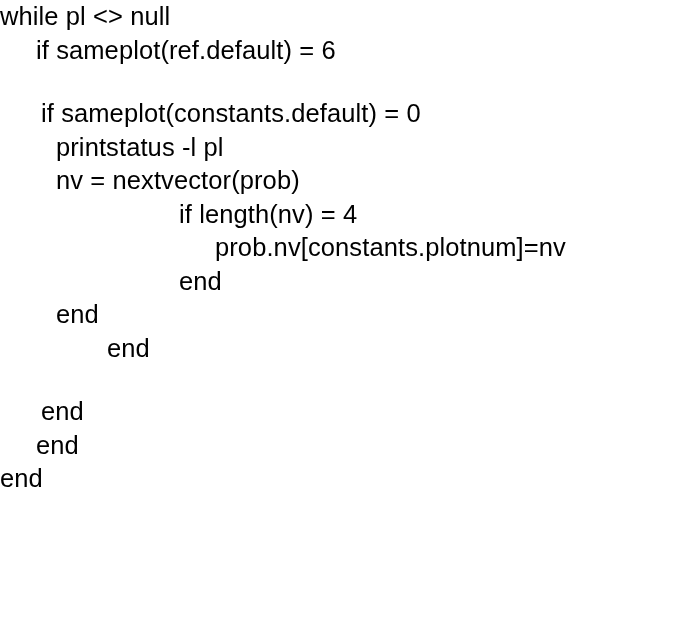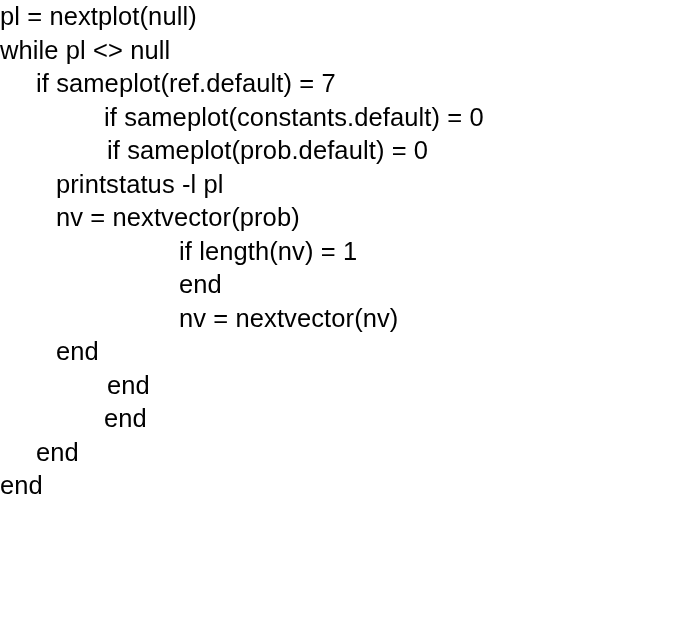--- a/index.html
+++ b/index.html
@@ -33,38 +33,36 @@
     color: #000000;
     font-family: "Liberation Sans", sans-serif;
   }
   .code-line .line-text {
     display: inline-block;
     white-space: pre;
   }
   
   .ind-0 { padding-left: 0px; }
   .ind-1 { padding-left: 36px; }
-  .ind-2 { padding-left: 104px; }
+  .ind-2 { padding-left: 41px; margin-top: 30px; }
   .ind-3 { padding-left: 107px; }
   .ind-4 { padding-left: 56px; }
   .ind-5 { padding-left: 179px; }
   .ind-6 { padding-left: 215px; }
 </style>
 </head>
 <body>
 
 <div id="code-listing">
-    <div class="code-line ind-0"><span class="line-text">pl = nextplot(null)</span></div>
     <div class="code-line ind-0"><span class="line-text">while pl &lt;&gt; null</span></div>
-    <div class="code-line ind-1"><span class="line-text">if sameplot(ref.default) = 7</span></div>
+    <div class="code-line ind-1"><span class="line-text">if sameplot(ref.default) = 6</span></div>
     <div class="code-line ind-2"><span class="line-text">if sameplot(constants.default) = 0</span></div>
-    <div class="code-line ind-3"><span class="line-text">if sameplot(prob.default) = 0</span></div>
     <div class="code-line ind-4"><span class="line-text">printstatus -l pl</span></div>
     <div class="code-line ind-4"><span class="line-text">nv = nextvector(prob)</span></div>
-    <div class="code-line ind-5"><span class="line-text">if length(nv) = 1</span></div>
+    <div class="code-line ind-5"><span class="line-text">if length(nv) = 4</span></div>
+    <div class="code-line ind-6"><span class="line-text">prob.nv[constants.plotnum]=nv</span></div>
     <div class="code-line ind-5"><span class="line-text">end</span></div>
-    <div class="code-line ind-5"><span class="line-text">nv = nextvector(nv)</span></div>
     <div class="code-line ind-4"><span class="line-text">end</span></div>
     <div class="code-line ind-3"><span class="line-text">end</span></div>
     <div class="code-line ind-2"><span class="line-text">end</span></div>
     <div class="code-line ind-1"><span class="line-text">end</span></div>
     <div class="code-line ind-0"><span class="line-text">end</span></div>
   </div>
 
 </body></html>

